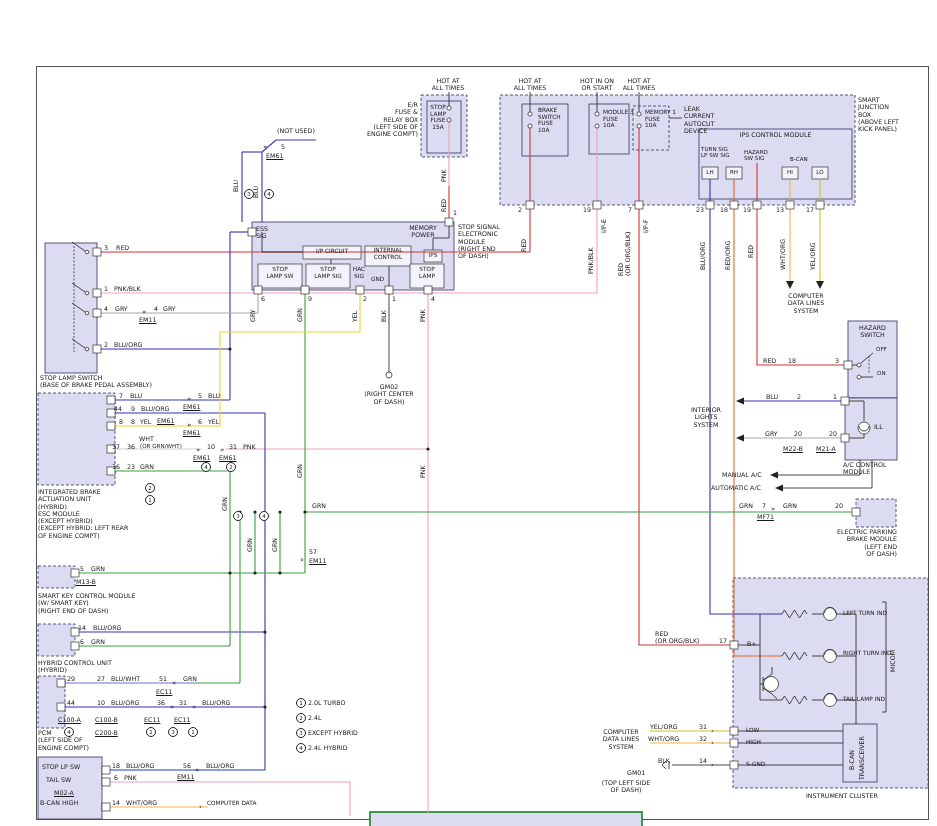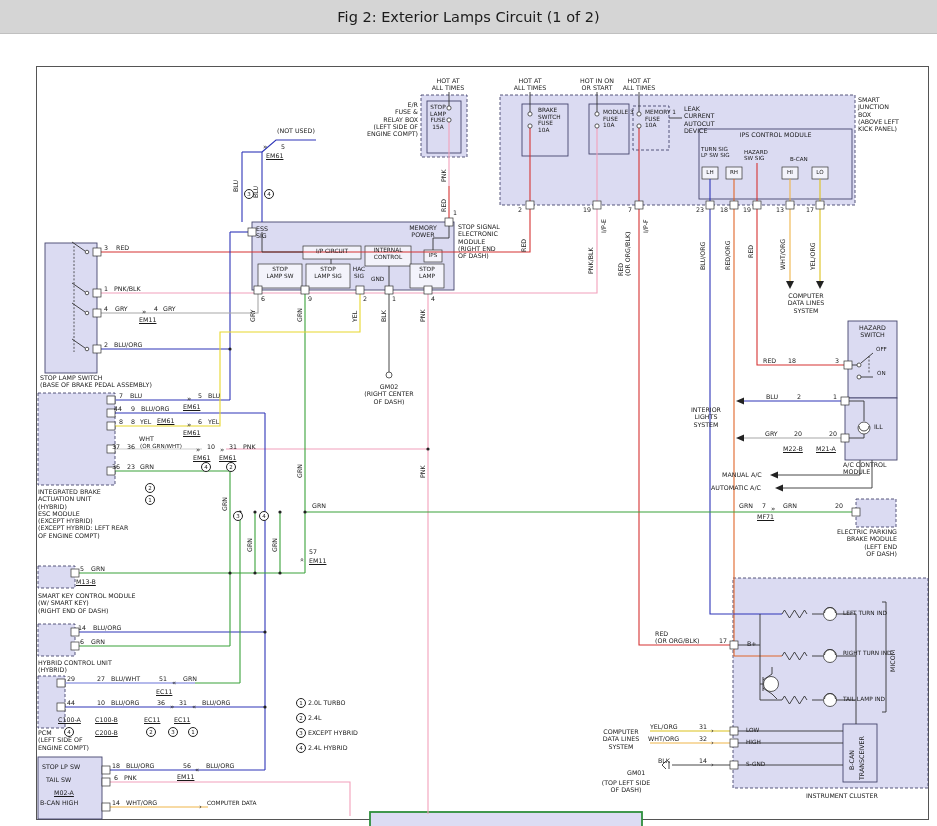--- a/index.html
+++ b/index.html
@@ -37,23 +37,20 @@
   .wkd{stroke:#333;stroke-width:0.8;fill:none;stroke-dasharray:2,1.6;}
   .fz{fill:#fff;stroke:#333;stroke-width:0.8;}
   .pin{fill:#fff;stroke:#333;stroke-width:0.7;}
   .dot{fill:#222;stroke:none;}
   .ar{fill:#222;stroke:none;}
 </style>
 </head>
 <body>
 
 <div id="stage">
-  <div class="header">
-    <div class="t">Fig 2: Exterior Lamps Circuit (1 of 2)</div>
-  </div>
 
   <svg id="cv" width="937" height="826" viewBox="0 0 937 826">
     <g>
       <rect class="frame" x="36.5" y="66.5" width="892" height="753"></rect>
       <rect class="bxd" x="421" y="95" width="46" height="62"></rect>
       <rect class="bx" x="427" y="101" width="34" height="52"></rect>
       <rect class="bxd" x="500" y="95" width="355" height="110"></rect>
       <rect class="bx" x="522" y="104" width="46" height="52"></rect>
       <rect class="bx" x="589" y="104" width="40" height="50"></rect>
       <rect class="bxd" x="633" y="106" width="36" height="44"></rect>

